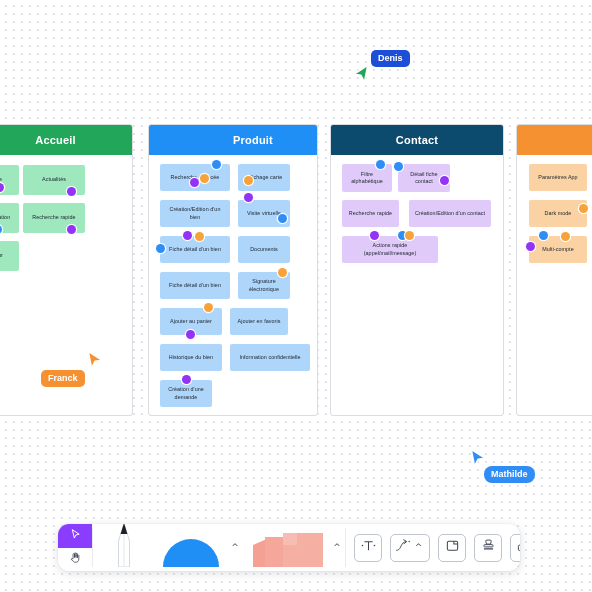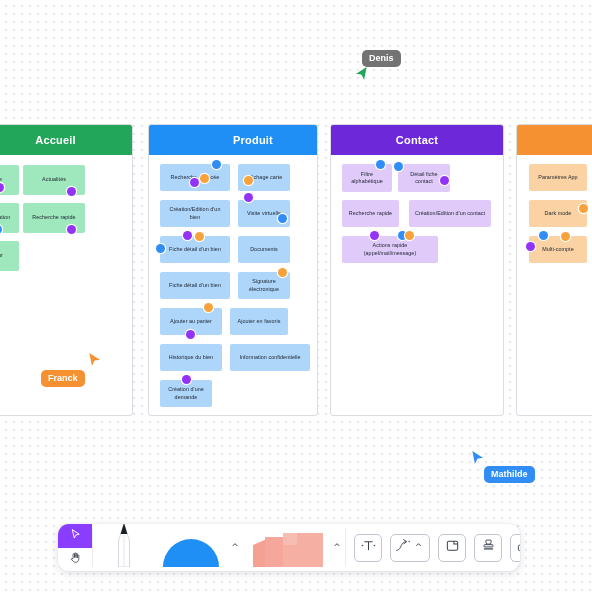--- a/index.html
+++ b/index.html
@@ -237,21 +237,21 @@
         <div style="position: absolute; left: 81px; top: 189px; width: 80px; height: 27px;">
           <div class="card" style="left: 0px; top: 0px; width: 80px; height: 27px; background: rgb(174, 214, 251);">Information confidentielle</div>
         </div>
         <div style="position: absolute; left: 11px; top: 225px; width: 52px; height: 27px;">
           <div class="card" style="left: 0px; top: 0px; width: 52px; height: 27px; background: rgb(174, 214, 251);">Création d'une demande</div>
           <div class="dot" style="background: rgb(147, 51, 247); left: 22px; top: -5px;"></div>
         </div>
       </div>
     </div>
     <div class="column" style="left: 330px; width: 174px; height: 292px;">
-      <div class="col-head" style="background: #6d28d9;">Contact</div>
+      <div class="col-head" style="background: #0c4a6e;">Contact</div>
       <div class="col-body">
         <div style="position: absolute; left: 11px; top: 9px; width: 50px; height: 28px;">
           <div class="card" style="left: 0px; top: 0px; width: 50px; height: 28px; background: rgb(224, 202, 249);">Filtre alphabétique</div>
           <div class="dot" style="background: rgb(47, 141, 245); left: 34px; top: -4px;"></div>
         </div>
         <div style="position: absolute; left: 67px; top: 9px; width: 52px; height: 28px;">
           <div class="card" style="left: 0px; top: 0px; width: 52px; height: 28px; background: rgb(224, 202, 249);">Détail fiche contact</div>
           <div class="dot" style="background: rgb(47, 141, 245); left: -4px; top: -2px;"></div>
           <div class="dot" style="background: rgb(147, 51, 247); left: 42px; top: 12px;"></div>
         </div>
@@ -288,33 +288,33 @@
       </div>
     </div>
   </div>
 
 <div id="cursors-layer">
     <div style="position: absolute; left: 351px; top: 64px;">
       <svg width="20" height="22" viewBox="0 0 20 22" style="transform:scaleX(-1);display:block">
         <path d="M3.2 1.4 L17.2 10.2 L10.0 11.3 L6.6 18.4 Z" fill="#21a65a" stroke="#ffffff" stroke-width="1.6" stroke-linejoin="round"></path>
       </svg>
     </div>
-    <div class="cursor-label" style="left: 362px; top: 50px; background: #737373;">Denis</div>
+    <div class="cursor-label" style="left: 371px; top: 50px; background: #1d4ed8;">Denis</div>
     <div style="position: absolute; left: 85px; top: 350px;">
       <svg width="20" height="22" viewBox="0 0 20 22" style="transform:none;display:block">
         <path d="M3.2 1.4 L17.2 10.2 L10.0 11.3 L6.6 18.4 Z" fill="#f59131" stroke="#ffffff" stroke-width="1.6" stroke-linejoin="round"></path>
       </svg>
     </div>
     <div class="cursor-label" style="left: 41px; top: 370px; background: rgb(245, 145, 49); text-align: right;">Franck</div>
     <div style="position: absolute; left: 468px; top: 448px;">
       <svg width="20" height="22" viewBox="0 0 20 22" style="transform:none;display:block">
         <path d="M3.2 1.4 L17.2 10.2 L10.0 11.3 L6.6 18.4 Z" fill="#2f8df5" stroke="#ffffff" stroke-width="1.6" stroke-linejoin="round"></path>
       </svg>
     </div>
-    <div class="cursor-label" style="left: 484px; top: 466px; background: rgb(47, 141, 245);">Mathilde</div>
+    <div class="cursor-label" style="left: 484px; top: 466px; background: rgb(47, 141, 245); border-radius: 8px;">Mathilde</div>
   </div>
 
 <div id="toolbar">
 
   <div class="tb-select">
     <div class="tb-select-top">
       <span>
         <svg width="13" height="13" viewBox="0 0 16 16">
           <path d="M4 2 L12.5 7.6 L8.4 8.6 L6.6 12.4 Z" fill="none" stroke="#ffffff" stroke-width="1.2" stroke-linejoin="round"></path>
         </svg>

